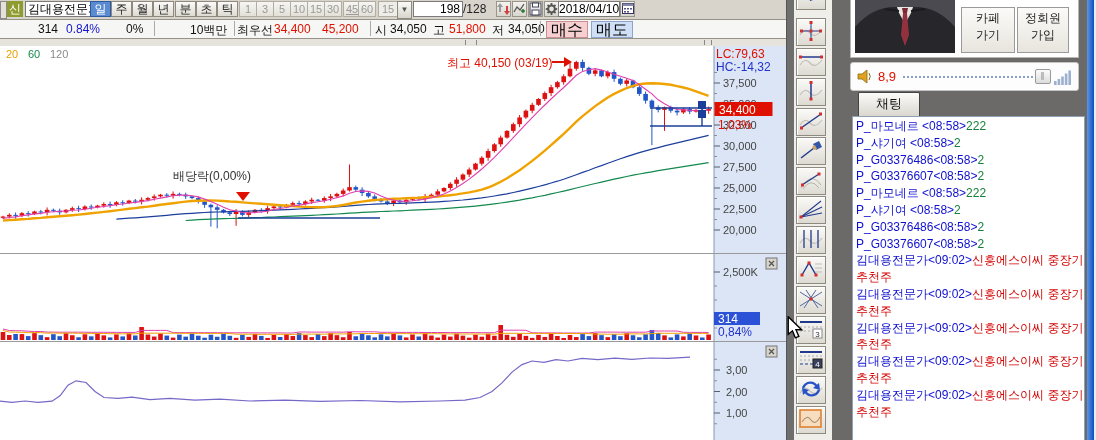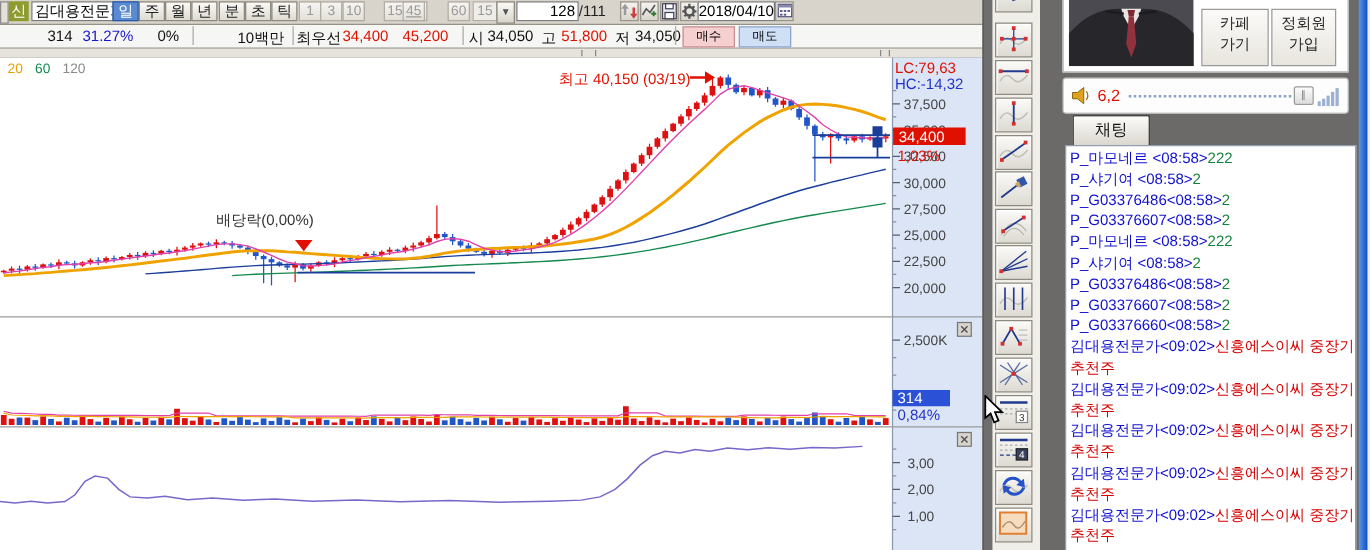--- a/index.html
+++ b/index.html
@@ -28,21 +28,21 @@
   #count-total{position:absolute;left:463px;top:2px;font-size:12px;color:#222}
   .icobtn{position:absolute;top:1px;width:15px;height:16px;border:1px solid #9a958b;background:linear-gradient(#f4f3f0,#d9d6cd);padding:0}
   #date-field{position:absolute;left:558px;top:1px;width:60px;height:14px;background:#fff;border:1px solid #7b7b7b;
        font-size:12px;line-height:14px;text-align:right}
   #cal-btn{position:absolute;left:620px;top:1px;width:15px;height:16px;border:1px solid #9a958b;background:linear-gradient(#f4f3f0,#d9d6cd);padding:0}
   
   #row2{position:absolute;left:0;top:20px;width:786px;height:18px;background:#f6f6f4;border-bottom:1px solid #979287}
   #row2 span{position:absolute;top:2px;font-size:12px;color:#111;white-space:pre}
   #row2 .blue{color:#1717cc}#row2 .red{color:#e01000}
   .vsep{position:absolute;top:1px;width:1px;height:15px;background:#aaa}
-  .trbtn{position:absolute;top:1px;width:40px;height:15px;font-size:10px;line-height:15px;text-align:center;border:1px solid}
+  .trbtn{position:absolute;top:1px;width:40px;height:15px;font-size:16px;line-height:15px;text-align:center;border:1px solid}
   #buy-btn{left:546px;background:#f6cfd0;border-color:#c98f92}
   #sell-btn{left:591px;background:#cfe0f6;border-color:#8fa4c9}
   
   #pane-strip{position:absolute;left:0;top:39px;width:786px;height:7px;background:#e6e3dc;border-bottom:1px solid #9a9a9a}
   .striptick{position:absolute;top:1px;width:1px;height:5px;background:#888}
   #chart-svg{position:absolute;left:0;top:46px}
   
   #vsplit{position:absolute;left:786px;top:0;width:7px;height:440px;background:#6e6e6e;border-left:1px solid #555;border-right:1px solid #8a8a8a}
   #tools{position:absolute;left:794px;top:0;width:38px;height:440px;background:#efeee8;overflow:hidden}
   .toolbtn{position:absolute;left:2px;width:30px;height:28px;background:linear-gradient(#fafaf8,#dddad2);
@@ -81,30 +81,30 @@
       <div class="pbtn" style="left: 132px;">월</div>
       <div class="pbtn" style="left: 153px;">년</div>
       <div class="pbtn" style="left: 175px;">분</div>
       <div class="pbtn" style="left: 196px;">초</div>
       <div class="pbtn" style="left: 217px;">틱</div>
     </div>
   <div id="intervals">
       <div class="nbtn" style="left: 239px;">1</div>
       <div class="nbtn" style="left: 256px;">3</div>
       <div class="nbtn" style="left: 273px;">5</div>
-      <div class="nbtn" style="left: 274px;">10</div>
+      <div class="nbtn" style="left: 290px;">10</div>
       <div class="nbtn" style="left: 307px;">15</div>
       <div class="nbtn" style="left: 324px;">30</div>
-      <div class="nbtn" style="left: 322px; text-decoration: underline;">45</div>
+      <div class="nbtn" style="left: 343px; text-decoration: underline;">45</div>
       <div class="nbtn" style="left: 358px;">60</div>
     </div>
   <div id="interval-combo">15</div>
   <div id="interval-drop">▼</div>
-  <div id="count-field">128</div>
-  <div id="count-total">/111</div>
+  <div id="count-field">198</div>
+  <div id="count-total">/128</div>
   <div id="toolicons">
       <button class="icobtn" style="left: 496px;"><svg width="13" height="14" viewBox="0 0 13 14">
           <polygon points="3,1 6,5 4,5 4,10 2,10 2,5 0,5" fill="#9a9a9a"></polygon>
           <polygon points="10,13 13,9 11,9 11,4 9,4 9,9 7,9" fill="#d04040"></polygon>
         </svg></button>
       <button class="icobtn" style="left: 512px;"><svg width="13" height="14" viewBox="0 0 13 14">
           <polyline points="1,10 4,5 7,8 11,2" fill="none" stroke="#555" stroke-width="1.3"></polyline>
           <path d="M8,9 L12,9 M10,7 L10,11" stroke="#2a7a2a" stroke-width="1.5"></path>
         </svg></button>
       <button class="icobtn" style="left: 528px;"><svg width="13" height="14" viewBox="0 0 13 14">
@@ -137,21 +137,21 @@
           <rect x="8" y="6" width="2" height="1.5"></rect>
           <rect x="2" y="9" width="2" height="1.5"></rect>
           <rect x="5" y="9" width="2" height="1.5"></rect>
         </g>
       </svg>
   </button>
 </div>
 
 <div id="row2">
   <span style="left:30px;width:28px;text-align:right">314</span>
-  <span class="blue" style="left:66px">31.27%</span>
+  <span class="blue" style="left:66px">0.84%</span>
   <span style="left:126px">0%</span>
   <div class="vsep" style="left:154px"></div>
   <span style="left:190px">10백만</span>
   <div class="vsep" style="left:234px"></div>
   <span style="left:237px">최우선</span>
   <span class="red" style="left:274px">34,400</span>
   <span class="red" style="left:322px">45,200</span>
   <div class="vsep" style="left:370px"></div>
   <span style="left:375px">시</span>
   <span style="left:390px">34,050</span>
@@ -737,21 +737,21 @@
     </div>
     <div class="suitebtn" style="left:110px"><span>카페<br>가기</span></div>
     <div class="suitebtn" style="left:166px;width:50px"><span>정회원<br>가입</span></div>
   </div>
 
   <div id="volume-bar">
     <svg class="abs" style="left:6px;top:5px" width="17" height="17" viewBox="0 0 17 17">
       <polygon points="1,6 5,6 10,2 10,15 5,11 1,11" fill="#e0a020" stroke="#8a6a10" stroke-width="0.8"></polygon>
       <path d="M12,5 Q14.5,8.5 12,12" stroke="#8a6a10" fill="none"></path>
     </svg>
-    <span id="vol-val">6,2</span>
+    <span id="vol-val">8,9</span>
     <div id="vol-track"></div>
     <div id="vol-handle">∥</div>
     <svg class="abs" style="left:203px;top:5px" width="20" height="17" viewBox="0 0 20 17">
       <g fill="#9db0cf">
           <rect x="0" y="13" width="2.6" height="4"></rect>
           <rect x="3.6" y="11" width="2.6" height="6"></rect>
           <rect x="7.2" y="8.5" width="2.6" height="8.5"></rect>
           <rect x="10.8" y="5.5" width="2.6" height="11.5"></rect>
           <rect x="14.4" y="2.5" width="2.6" height="14.5"></rect>
         </g>
@@ -761,21 +761,20 @@
   <div id="chat-tab">채팅</div>
   <div id="chat-box">
       <div class="msg"><span class="mname">P_마모네르 &lt;08:58&gt;</span><span class="mtext-user">222</span></div>
       <div class="msg"><span class="mname">P_샤기여 &lt;08:58&gt;</span><span class="mtext-user">2</span></div>
       <div class="msg"><span class="mname">P_G03376486&lt;08:58&gt;</span><span class="mtext-user">2</span></div>
       <div class="msg"><span class="mname">P_G03376607&lt;08:58&gt;</span><span class="mtext-user">2</span></div>
       <div class="msg"><span class="mname">P_마모네르 &lt;08:58&gt;</span><span class="mtext-user">222</span></div>
       <div class="msg"><span class="mname">P_샤기여 &lt;08:58&gt;</span><span class="mtext-user">2</span></div>
       <div class="msg"><span class="mname">P_G03376486&lt;08:58&gt;</span><span class="mtext-user">2</span></div>
       <div class="msg"><span class="mname">P_G03376607&lt;08:58&gt;</span><span class="mtext-user">2</span></div>
-      <div class="msg"><span class="mname">P_G03376660&lt;08:58&gt;</span><span class="mtext-user">2</span></div>
       <div class="msg"><span class="mname">김대용전문가&lt;09:02&gt;</span><span class="mtext-expert">신흥에스이씨  중장기 추천주</span></div>
       <div class="msg"><span class="mname">김대용전문가&lt;09:02&gt;</span><span class="mtext-expert">신흥에스이씨  중장기 추천주</span></div>
       <div class="msg"><span class="mname">김대용전문가&lt;09:02&gt;</span><span class="mtext-expert">신흥에스이씨  중장기 추천주</span></div>
       <div class="msg"><span class="mname">김대용전문가&lt;09:02&gt;</span><span class="mtext-expert">신흥에스이씨  중장기 추천주</span></div>
       <div class="msg"><span class="mname">김대용전문가&lt;09:02&gt;</span><span class="mtext-expert">신흥에스이씨  중장기 추천주</span></div>
     </div>
 
   <div id="blue-strip"></div>
   <div id="white-strip"></div>
 </div>

